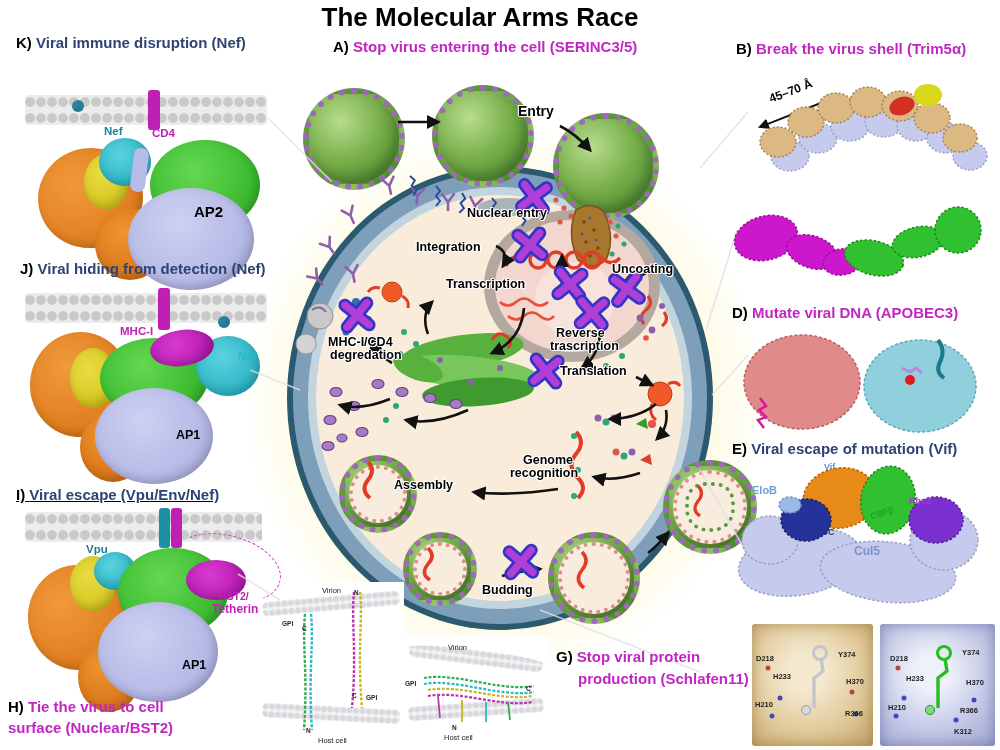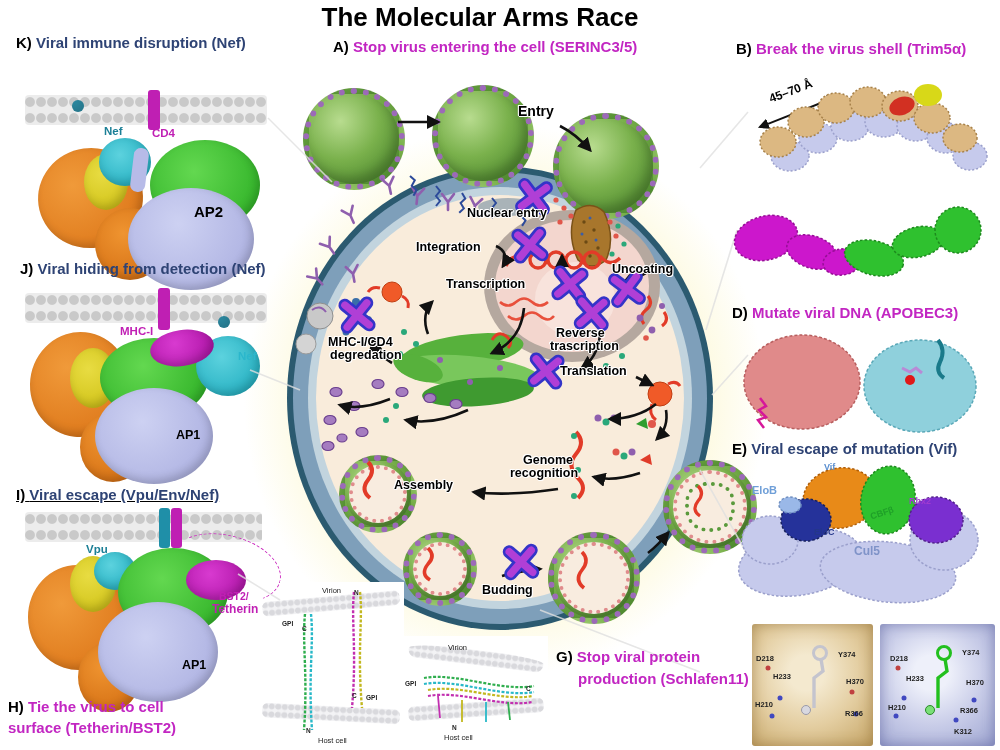--- a/index.html
+++ b/index.html
@@ -106,21 +106,21 @@
   <div class="sublbl" style="left:86px;top:543px;color:#1b7f96;text-align:center;">Vpu</div>
   <div class="sublbl" style="left:219px;top:590px;color:#c01fb4;font-size:10.5px;">BST2/</div>
   <div class="sublbl" style="left:212px;top:602px;color:#c01fb4;font-size:12px;">Tetherin</div>
   <div class="sublbl" style="left:182px;top:658px;color:#000;font-size:12.5px;">AP1</div>
 
   <div class="hdr magenta" style="left:8px;top:698px;">
     <span class="pfx">H)</span>
     <span class="magenta">Tie the virus to cell</span>
   </div>
   <div class="hdr magenta" style="left:8px;top:719px;">
-    <span class="magenta">surface (Tetherin/BST2)</span>
+    <span class="magenta">surface (Nuclear/BST2)</span>
   </div>
 
   <div class="hdr" style="left:736px;top:40px;">
     <span class="pfx">B)</span>
     <span class="magenta">Break the virus shell (Trim5α)</span>
   </div>
   <div class="hdr" style="left:732px;top:304px;">
     <span class="pfx">D)</span>
     <span class="magenta">Mutate viral DNA (APOBEC3)</span>
   </div>

